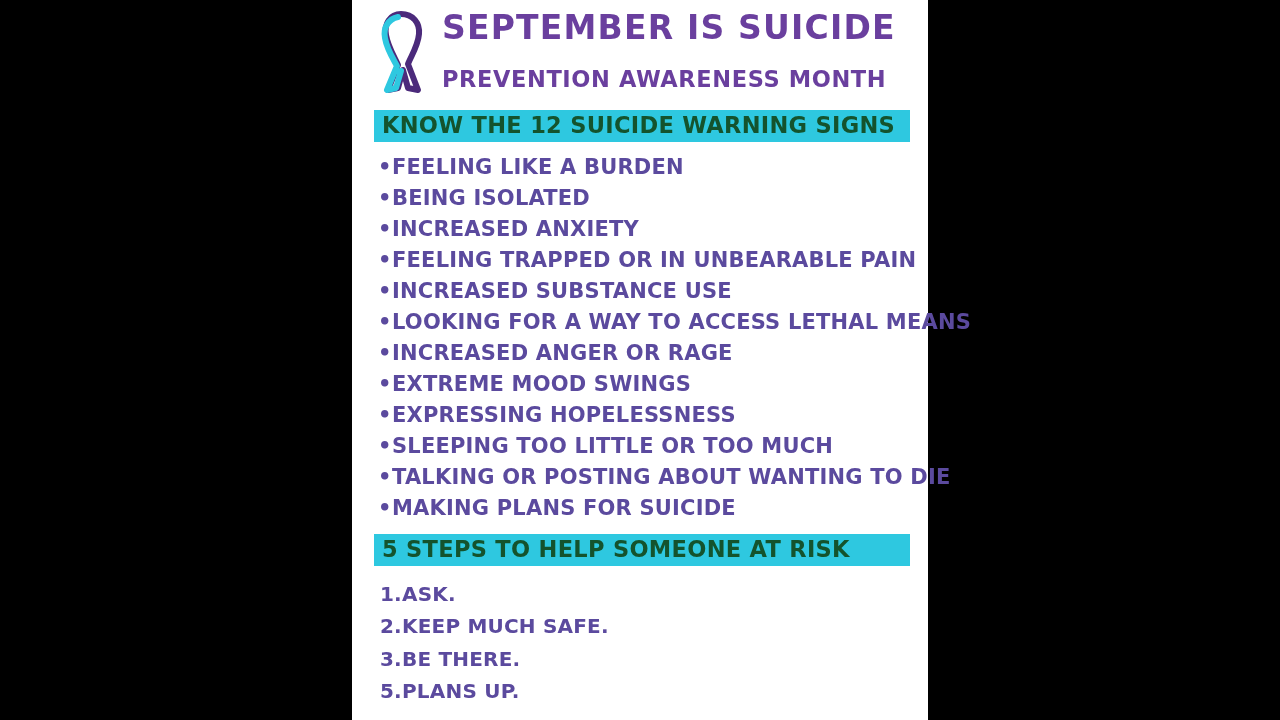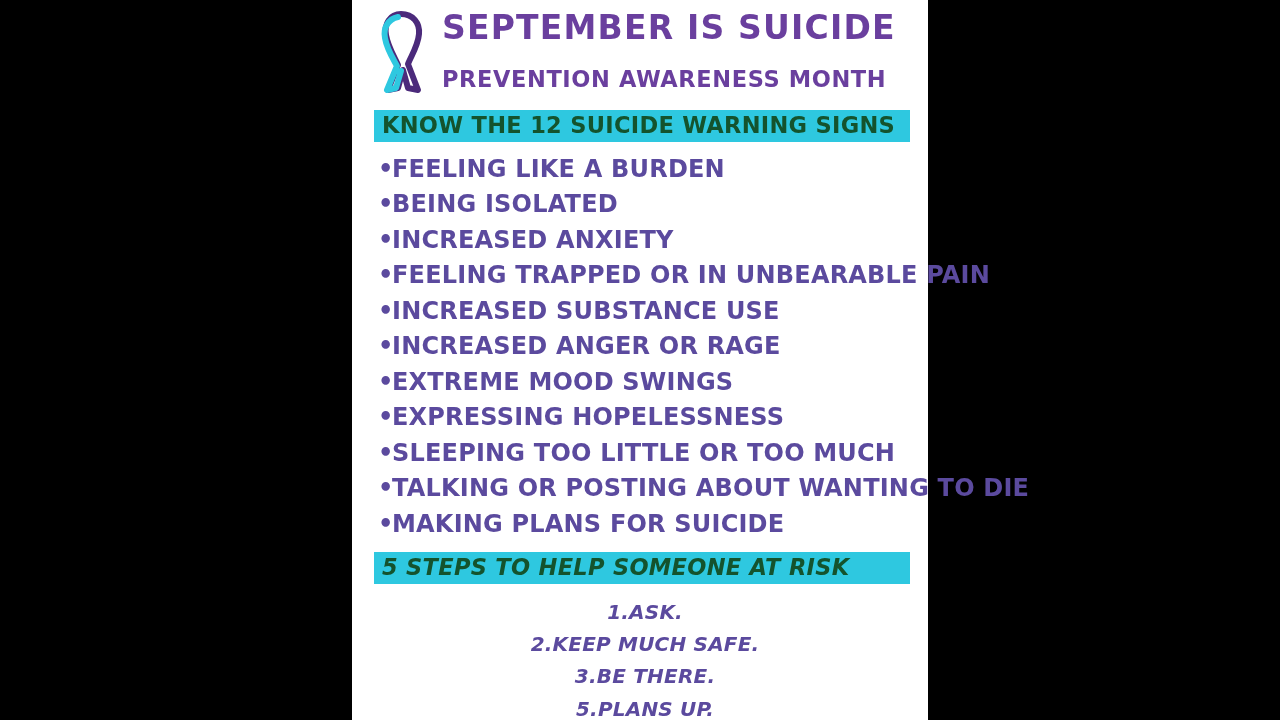--- a/index.html
+++ b/index.html
@@ -89,53 +89,52 @@
 
   
   .list {
     margin: 10px 0 0 0;
     padding: 0 18px 0 26px;
     list-style: none;
   }
   .list li {
     font-family: "DejaVu Sans", sans-serif;
     font-weight: bold;
-    font-size: 24px;
+    font-size: 21px;
     letter-spacing: 0.2px;
     color: #5b4a9e;
     line-height: 1.48;
     white-space: nowrap;
   }
   .bullet {
     display: inline-block;
     width: 14px;
     color: #5b4a9e;
   }
   .numlist {
     margin: 12px 0 0 0;
     padding: 0 18px 0 28px;
     list-style: none;
-    text-align: center;
   }
   .numlist li {
     font-family: "DejaVu Sans", sans-serif;
     font-weight: bold;
     font-size: 20px;
     letter-spacing: 0.2px;
     color: #5b4a9e;
     line-height: 1.62;
     white-space: nowrap;
   }
   .num {
     display: inline-block;
     min-width: 22px;
     color: #5b4a9e;
   }
   .section-warning { margin-top: 4px; }
-  .section-steps { margin-top: 4px; font-style: italic; }
+  .section-steps { margin-top: 4px; }
 </style>
 </head>
 <body>
 
 <div id="stage">
   <div id="poster">
 
     <div class="header">
       <div class="ribbon">
         <svg width="54" height="86" viewBox="0 0 54 86" xmlns="http://www.w3.org/2000/svg">
@@ -152,20 +151,21 @@
     <div class="section-warning">
       <div class="banner">
         <div class="banner-text">KNOW THE 12 SUICIDE WARNING SIGNS</div>
       </div>
       <ul class="list">
         <li><span class="bullet">•</span><span>FEELING LIKE A BURDEN</span></li>
         <li><span class="bullet">•</span><span>BEING ISOLATED</span></li>
         <li><span class="bullet">•</span><span>INCREASED ANXIETY</span></li>
         <li><span class="bullet">•</span><span>FEELING TRAPPED OR IN UNBEARABLE PAIN</span></li>
         <li><span class="bullet">•</span><span>INCREASED SUBSTANCE USE</span></li>
+        <li><span class="bullet">•</span><span>LOOKING FOR A WAY TO ACCESS LETHAL MEANS</span></li>
         <li><span class="bullet">•</span><span>INCREASED ANGER OR RAGE</span></li>
         <li><span class="bullet">•</span><span>EXTREME MOOD SWINGS</span></li>
         <li><span class="bullet">•</span><span>EXPRESSING HOPELESSNESS</span></li>
         <li><span class="bullet">•</span><span>SLEEPING TOO LITTLE OR TOO MUCH</span></li>
         <li><span class="bullet">•</span><span>TALKING OR POSTING ABOUT WANTING TO DIE</span></li>
         <li><span class="bullet">•</span><span>MAKING PLANS FOR SUICIDE</span></li>
       </ul>
     </div>
 
     <div class="section-steps">

